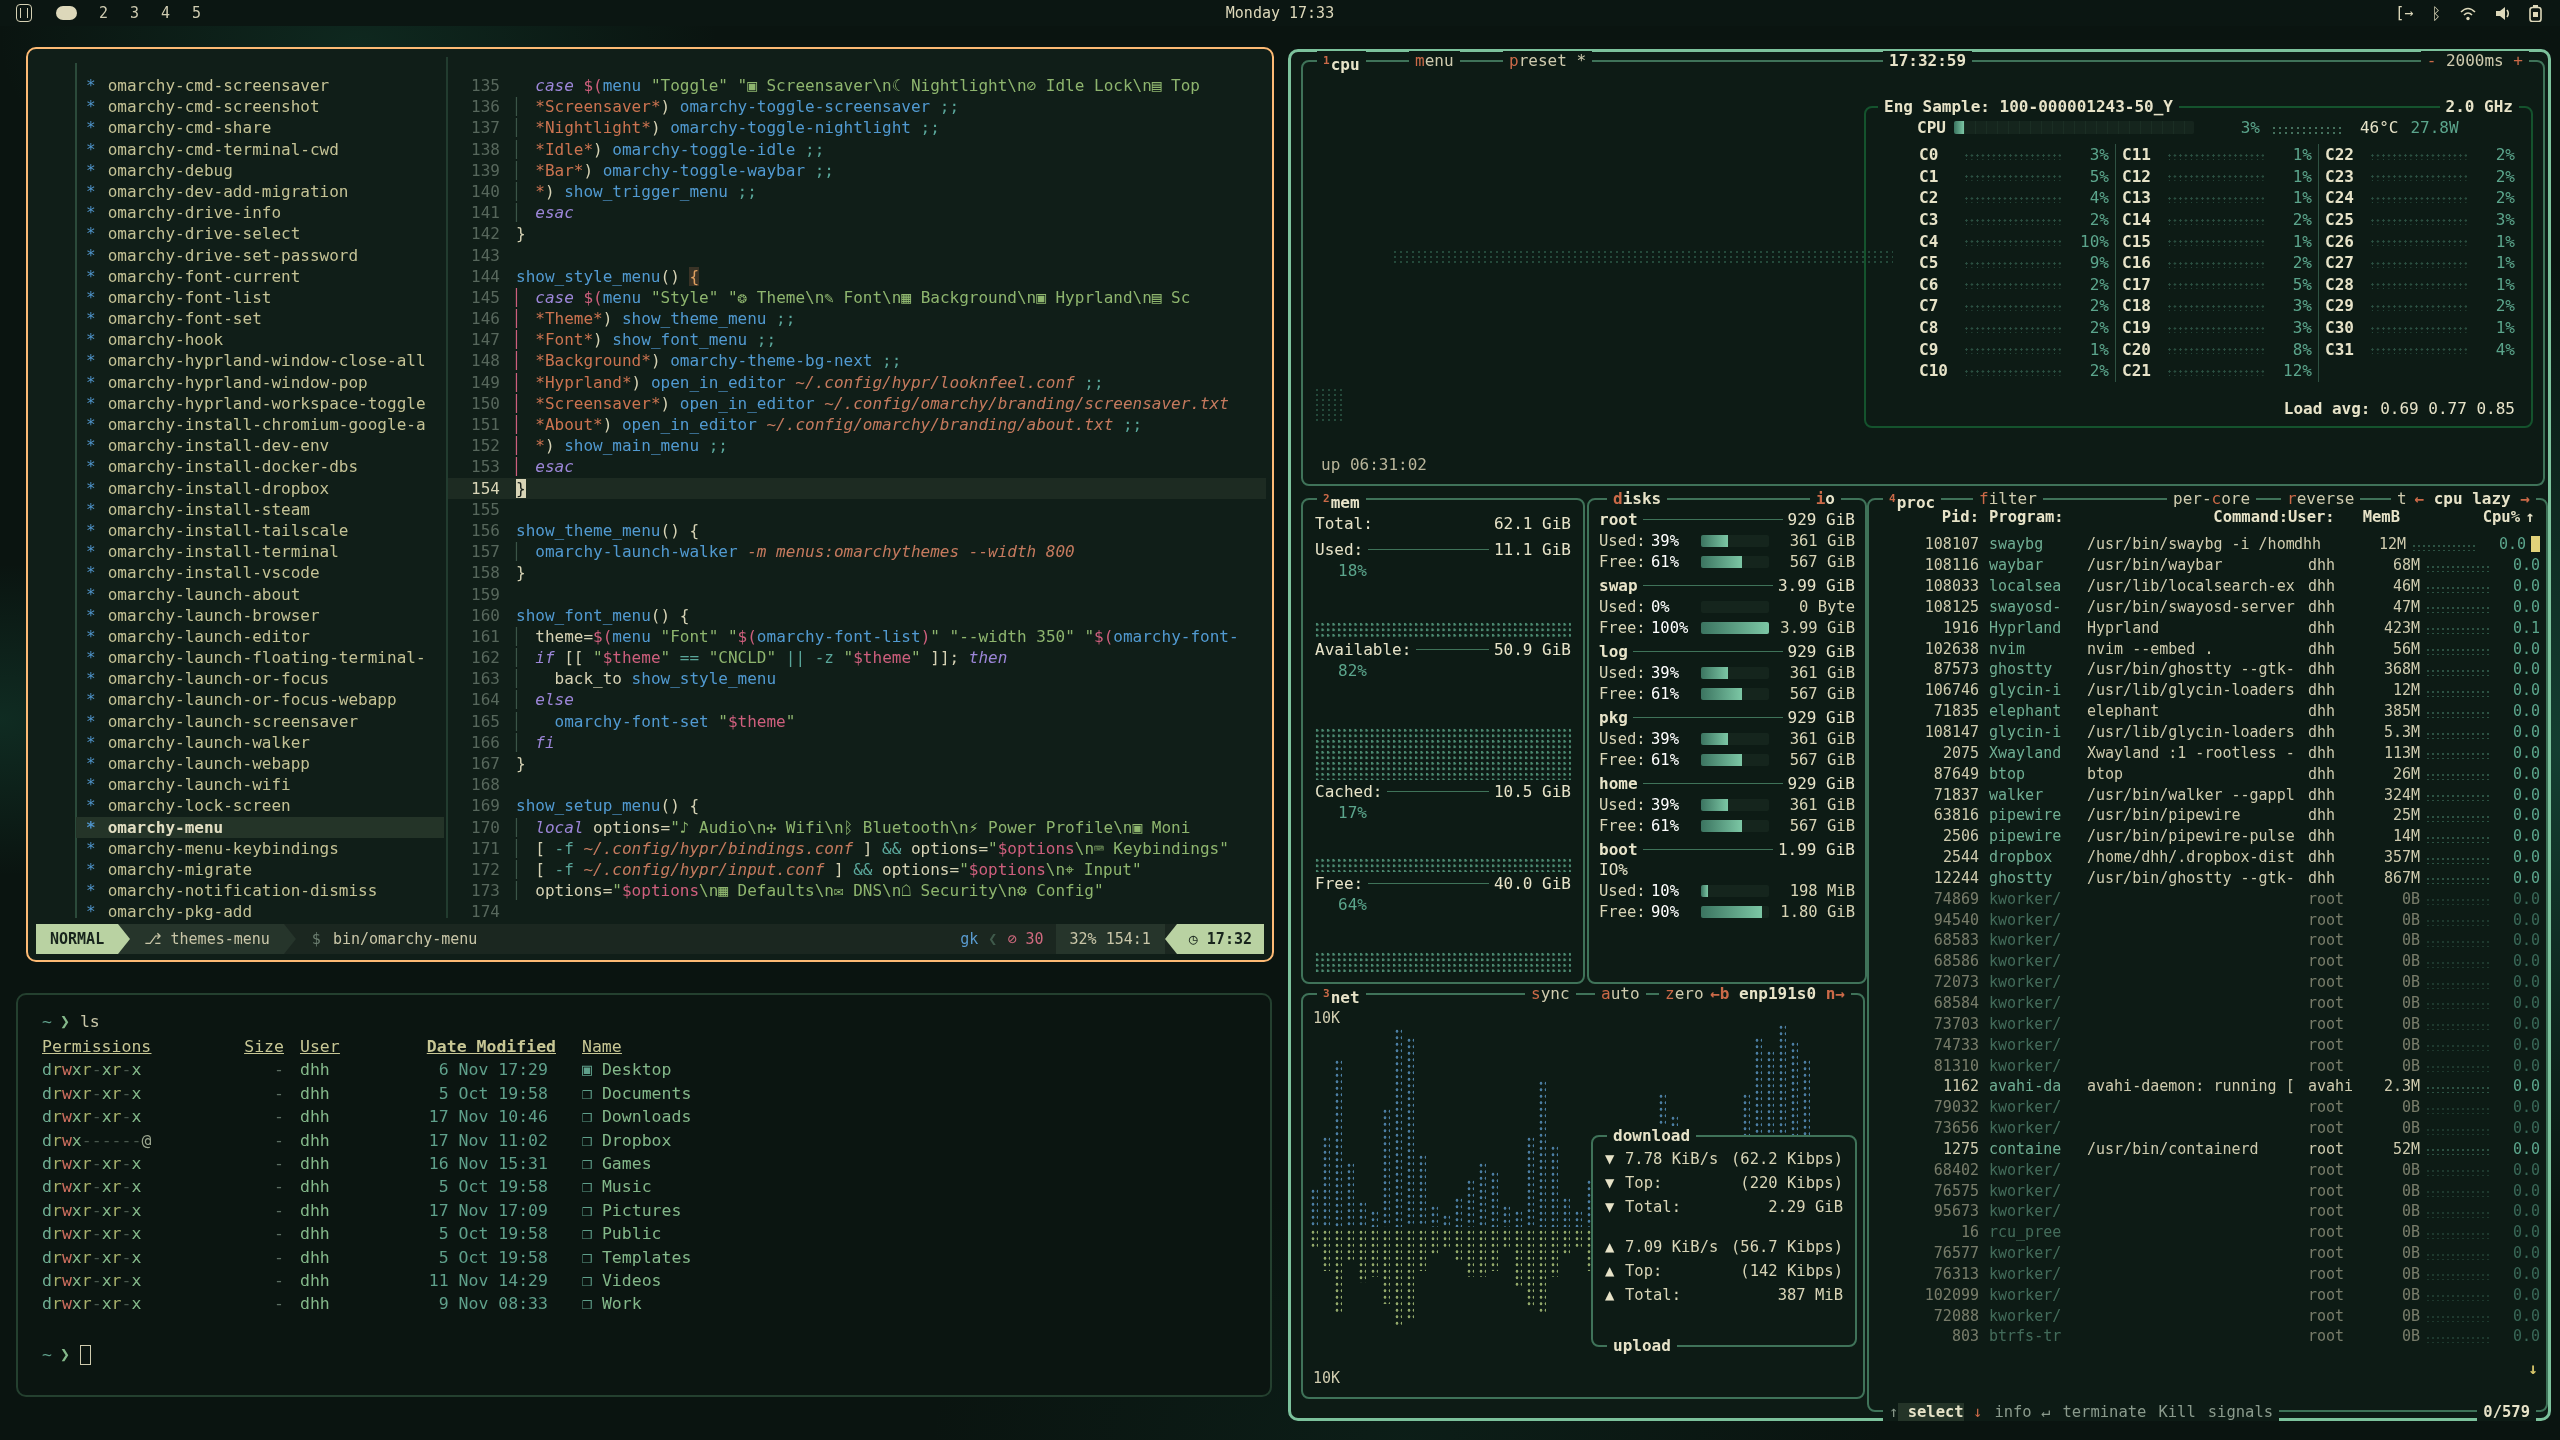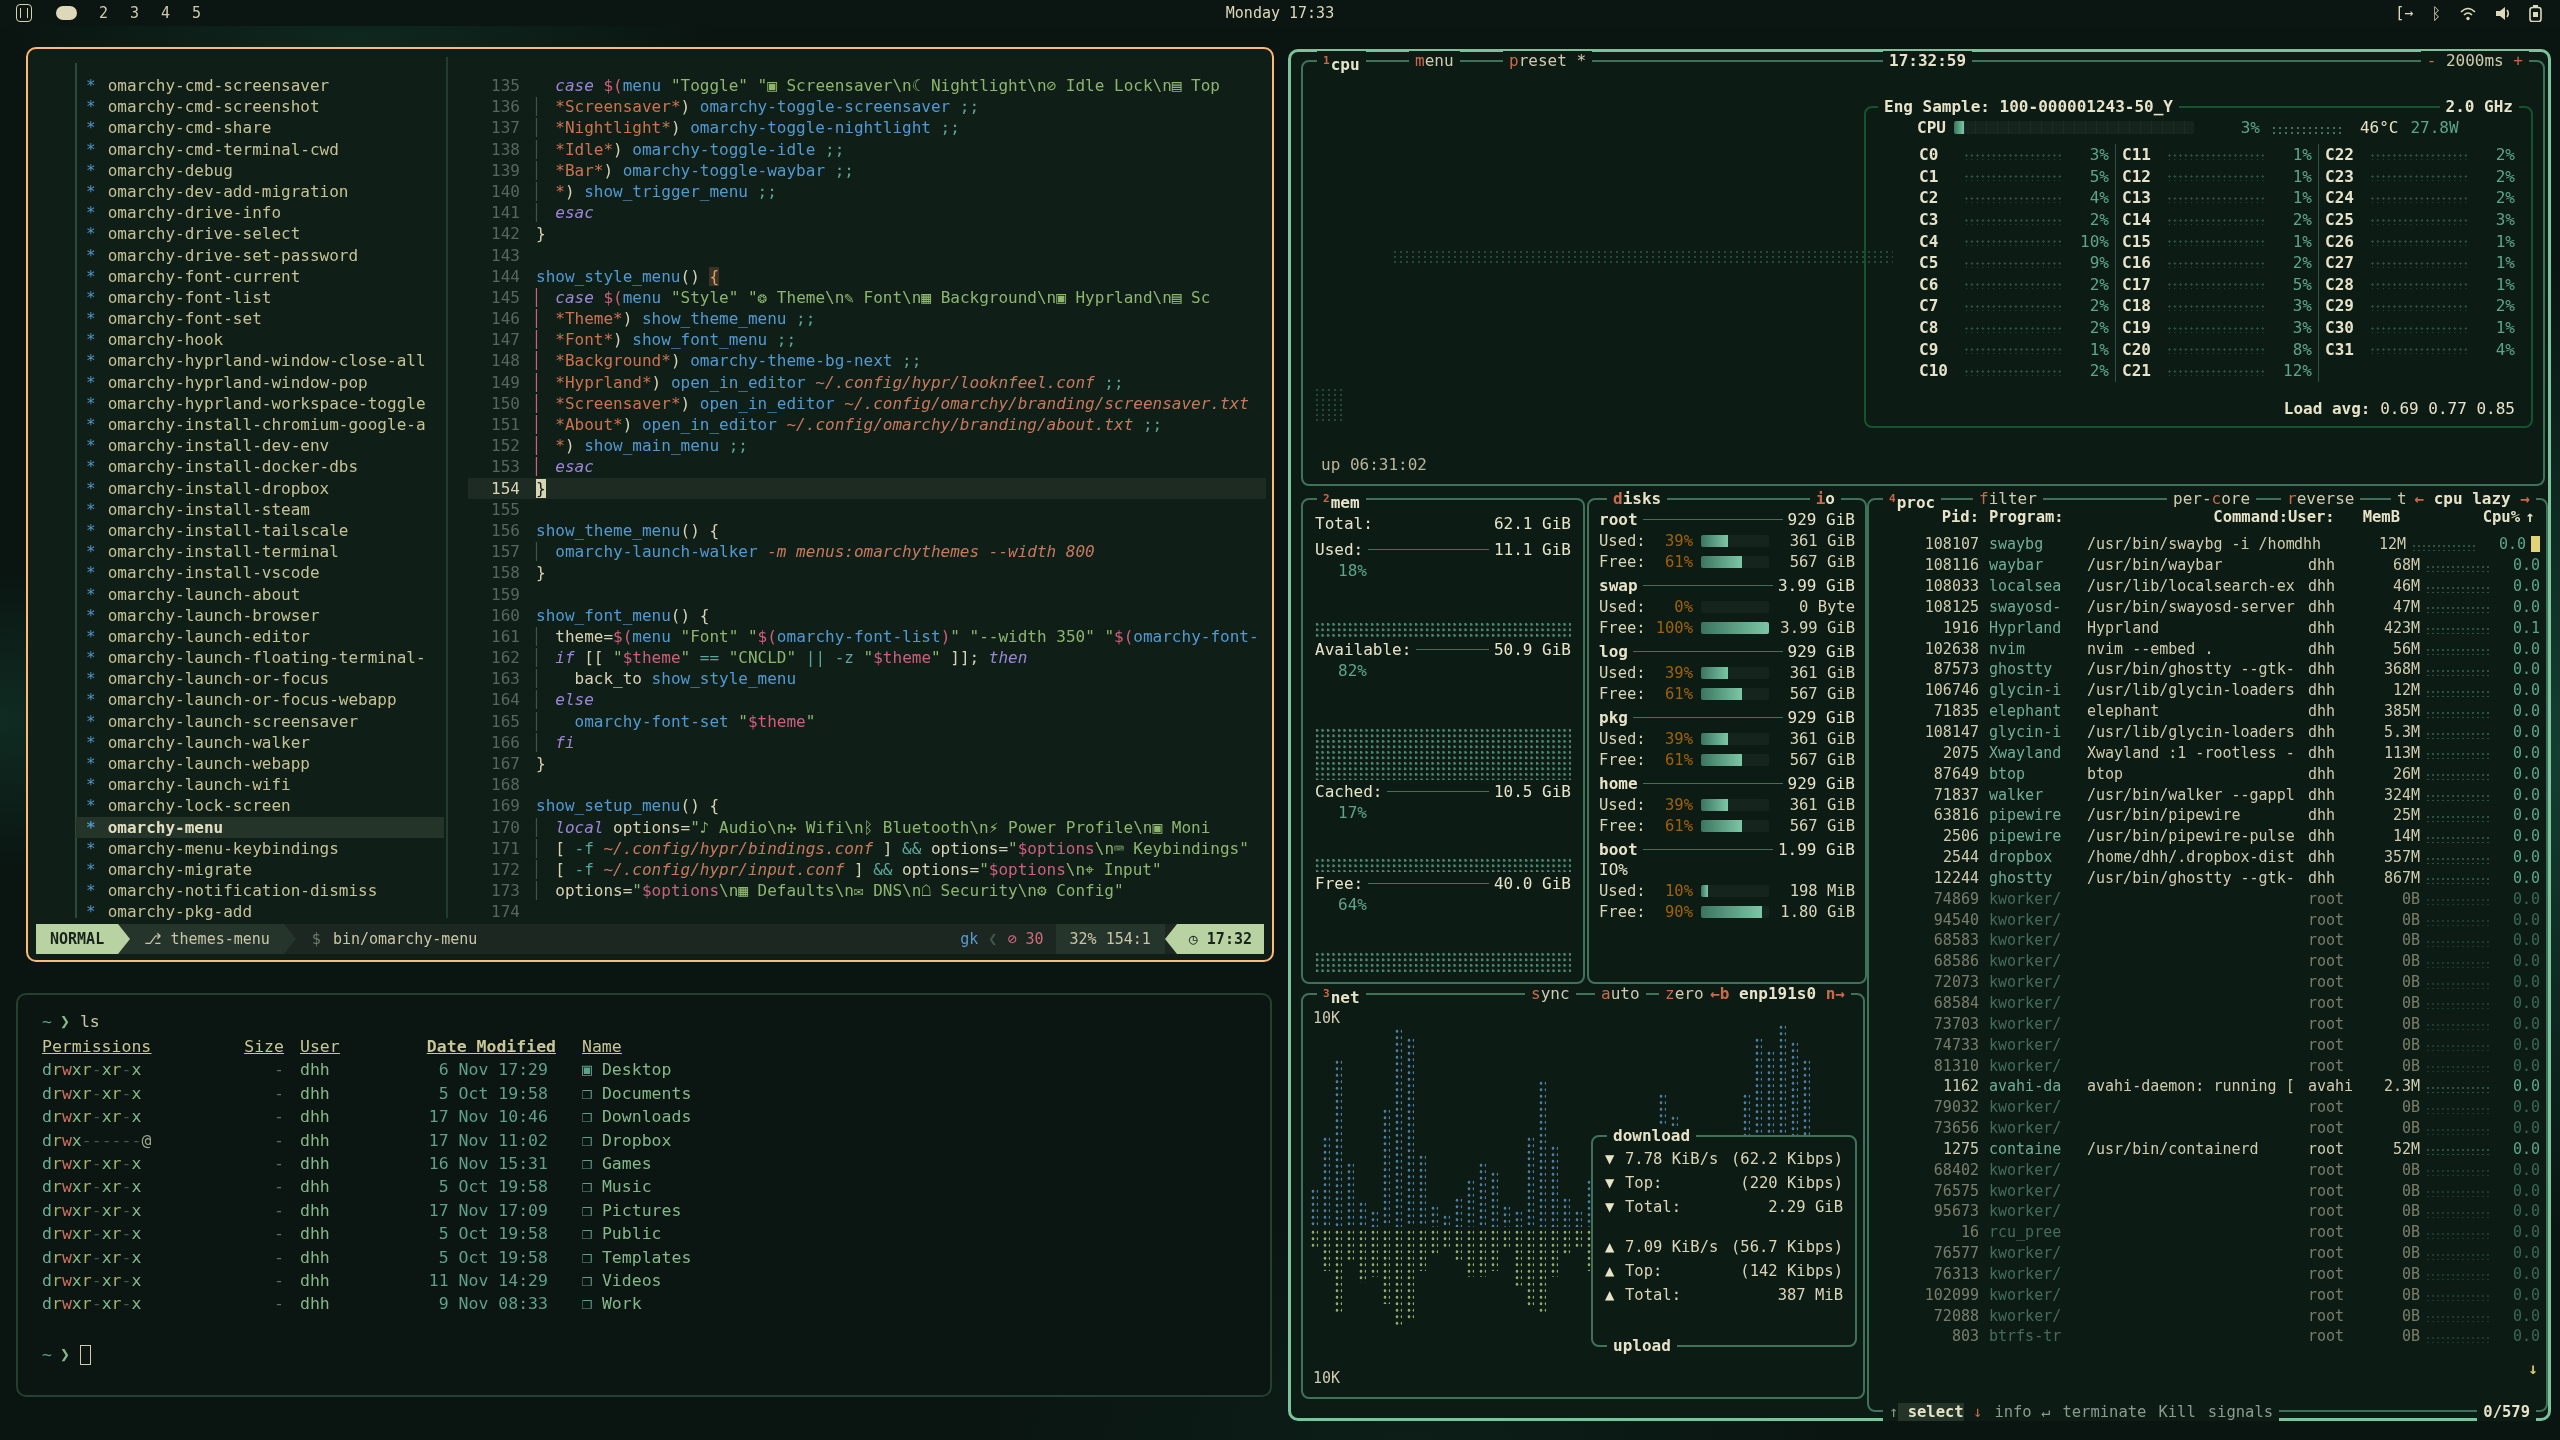--- a/index.html
+++ b/index.html
@@ -24,21 +24,21 @@
   #nvim-win{left:26px;top:47px;width:1248px;height:915px;background:#101e18;border:2px solid #fdba74;}
   .gutterline{position:absolute;left:47px;top:14px;bottom:42px;width:1.5px;background:#2b4a3a;}
   .vsep{position:absolute;left:418px;top:8px;bottom:42px;width:1.5px;background:#223c2f;}
   #file-list{position:absolute;left:58px;top:26px;width:358px;}
   .frow{height:21.2px;line-height:21.2px;font-size:16px;white-space:nowrap;}
   .fstar{color:#4f93c9;margin-right:12px;}
   .fname{color:#c4c295;}
   .fsel{background:#243428;margin-left:-10px;padding-left:10px;}
   .fsel .fname{color:#e2dec2;}
   #code-pane{position:absolute;left:420px;top:26px;right:6px;}
-  .cl{display:flex;height:21.2px;line-height:21.2px;font-size:16px;margin-left:20px;}
+  .cl{display:flex;height:21.2px;line-height:21.2px;font-size:16px;}
   .cl.cur{background:#1d2b22;}
   .lnum{width:52px;text-align:right;padding-right:16px;color:#57675c;flex:none;}
   .cur .lnum{color:#d8d4b6;}
   .ctext{white-space:pre;}
   .tk-c{color:#d6d2b4;} .tk-p{color:#9c86d8;font-style:italic;} .tk-b{color:#519ad1;}
   .tk-g{color:#8eb56e;} .tk-o{color:#cb7350;} .tk-r{color:#ce5f7d;}
   .tk-s{color:#c57a5e;font-style:italic;} .tk-y{color:#5aa79b;}
   .tk-k{color:#e0a060;background:#3a3326;}
   .tk-cu{background:#d8d4b6;color:#131b16;}
   .gd-g{color:#3b5547;} .gd-p{color:#ce5f7d;}
@@ -110,21 +110,21 @@
   .mval{color:#e7e3c8;white-space:nowrap;}
   .mpct{color:#5ba58c;height:22px;line-height:22px;padding-left:8px;margin-left:15px;}
   .band{margin-top:auto;background-image:radial-gradient(circle at 2px 2.5px,#4c8a71 1.3px,transparent 1.5px);background-size:5.5px 5.5px;}
   #disk-box{left:296px;top:446px;width:276px;height:482px;}
   #disk-inner{position:absolute;inset:8px 10px;}
   .dsec{margin-bottom:2px;}
   .dname{color:#e7e3c8;font-weight:bold;}
   .dio{color:#e7e3c8;height:20px;line-height:20px;}
   .drow{display:flex;align-items:center;height:21px;font-size:15.5px;}
   .dlbl{width:52px;color:#d8d4b6;}
-  .dpct{width:42px;text-align:right;color:#a16207;}
+  .dpct{width:42px;text-align:left;color:#ffffff;}
   .meter{width:68px;height:12px;margin:0 8px;background:#15251d;border-radius:2px;overflow:hidden;}
   .meter i{display:block;height:100%;background:linear-gradient(90deg,#3b7460,#7cc7a5);}
   .dval{flex:1;text-align:right;color:#d8d4b6;}
   #net-box{left:10px;top:941px;width:560px;height:402px;}
   #net-dl{position:absolute;left:8px;right:8px;top:16px;height:216px;display:flex;align-items:flex-end;overflow:hidden;}
   #net-ul{position:absolute;left:8px;right:8px;top:234px;height:150px;display:flex;align-items:flex-start;overflow:hidden;}
   .ncol{flex:none;width:7px;margin-right:5px;background-image:radial-gradient(circle at 2px 3px,currentColor 1.4px,transparent 1.6px);background-size:5px 6.5px;}
   .dlcol{color:#4c7ea3;}
   .ulcol{color:#93a96b;}
   .nscale{position:absolute;left:10px;color:#cfcbae;font-size:15px;background:rgba(13,27,21,.6);}

